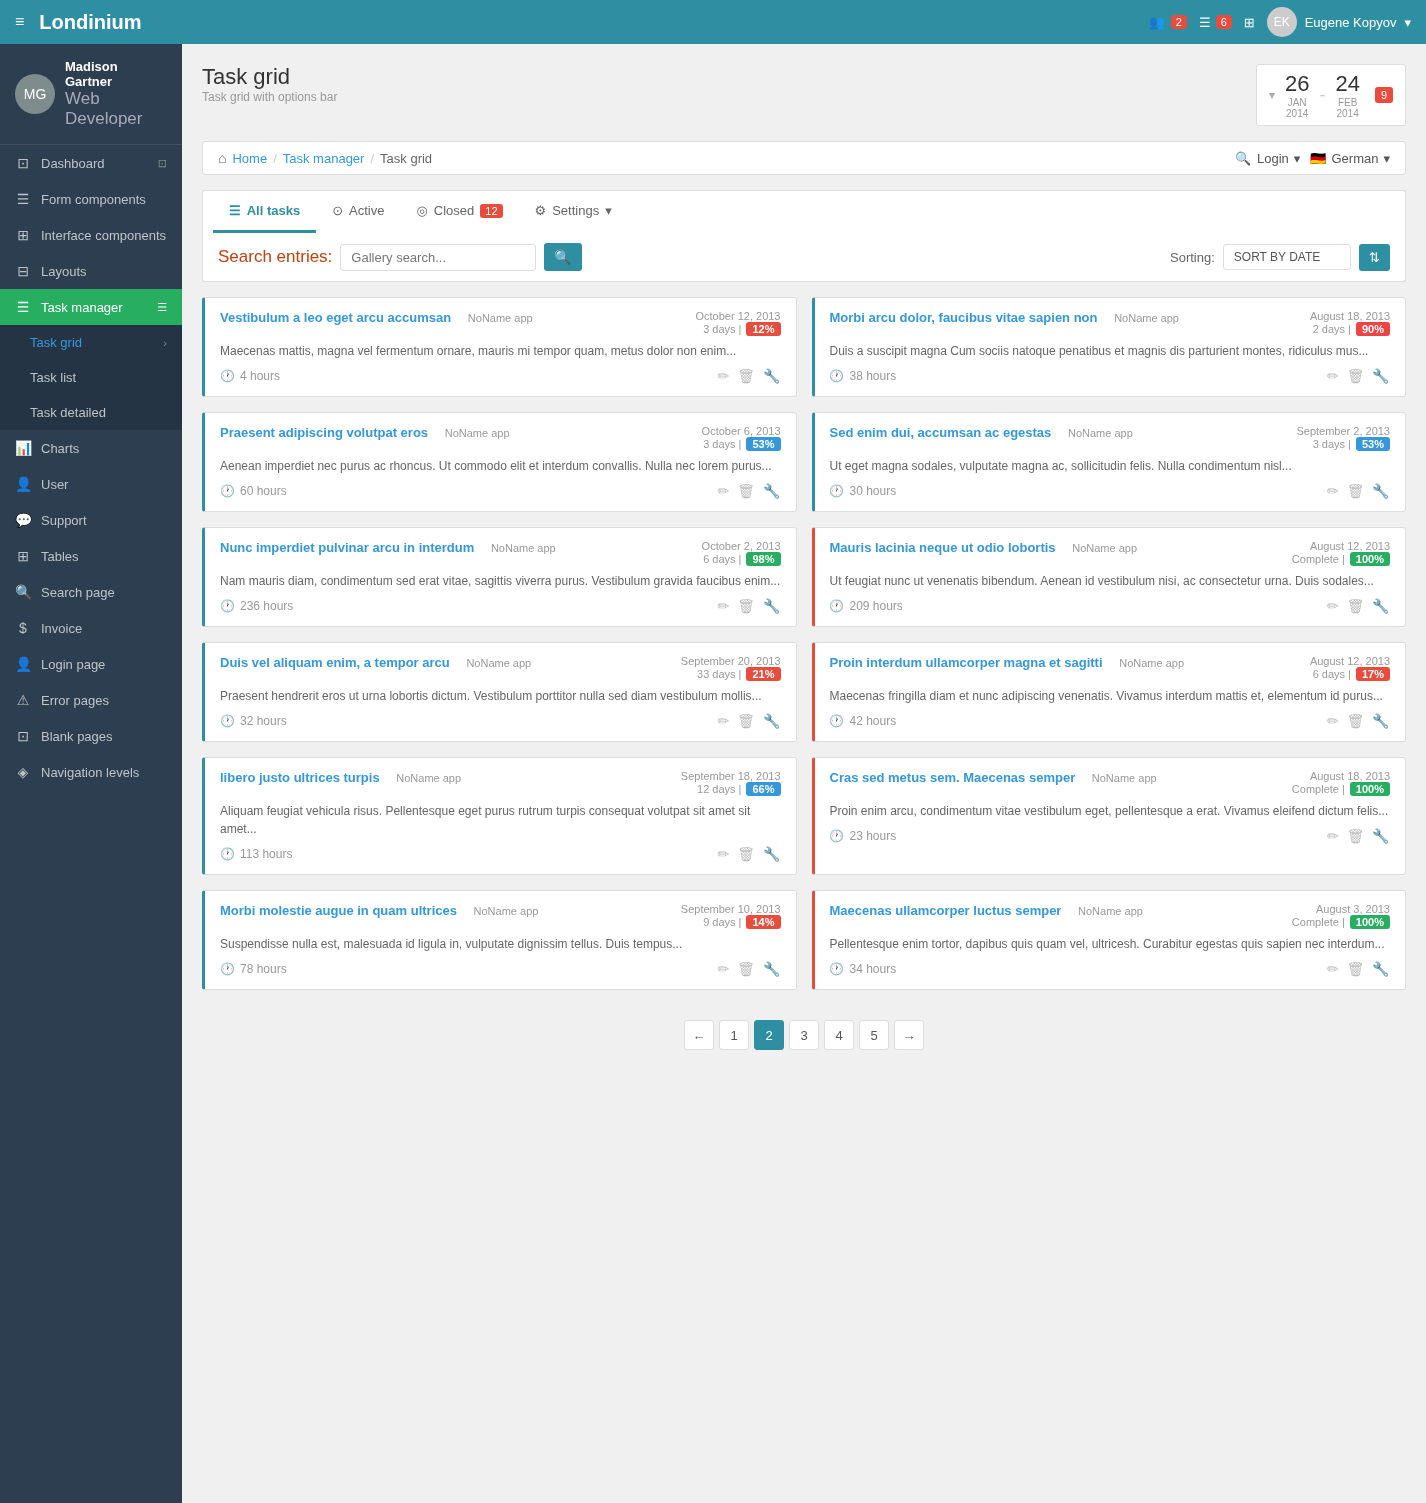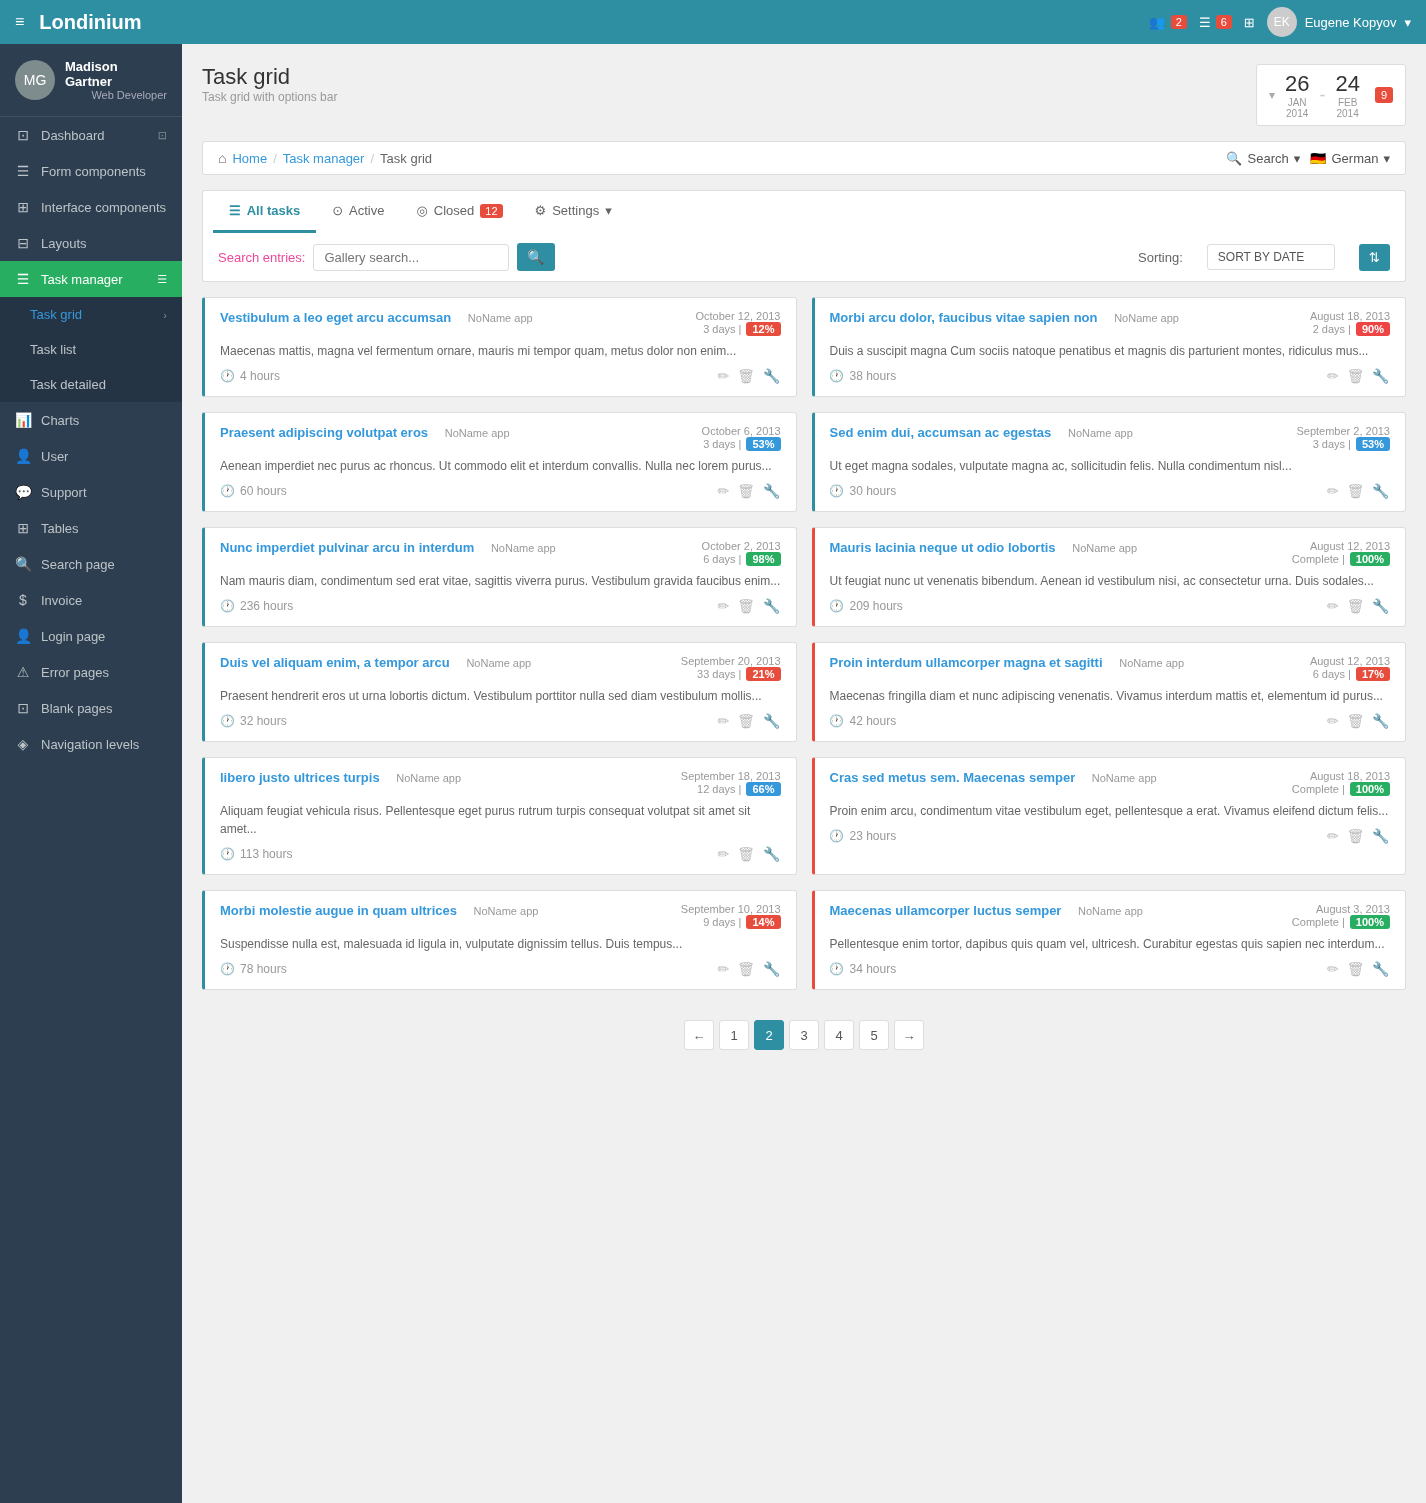--- a/index.html
+++ b/index.html
@@ -36,21 +36,21 @@
     }
     .sidebar-user {
       padding: 15px;
       border-bottom: 1px solid rgba(255,255,255,0.1);
       display: flex;
       align-items: center;
       gap: 10px;
     }
     .sidebar-user .avatar { width: 40px; height: 40px; border-radius: 50%; background: #7f8c8d; display: flex; align-items: center; justify-content: center; color: #fff; font-size: 14px; flex-shrink: 0; }
     .sidebar-user .user-name { color: #fff; font-size: 13px; font-weight: 600; }
-    .sidebar-user .user-role { color: #aab; font-size: 11px; text-align: right; }
+    .sidebar-user .user-role { color: #aab; font-size: 17px; }
     .sidebar-item {
       display: flex;
       align-items: center;
       padding: 10px 15px;
       color: #bdc3c7;
       cursor: pointer;
       transition: background 0.2s;
       justify-content: space-between;
     }
     .sidebar-item.active { background: #27ae60; color: #fff; }
@@ -153,39 +153,39 @@
       border: 1px solid #ddd;
       padding: 10px 15px;
       display: flex;
       align-items: center;
       justify-content: space-between;
       border-top: none;
       margin-bottom: 15px;
       border-radius: 0 0 3px 3px;
     }
     .search-bar-left { display: flex; align-items: center; gap: 8px; }
-    .search-bar-label { font-size: 13px; color: #ec4899; }
+    .search-bar-label { font-size: 17px; color: #c2410c; }
     .search-input {
       border: 1px solid #ddd;
       border-radius: 3px;
       padding: 5px 10px;
       font-size: 13px;
       width: 196px;
       color: #999;
     }
     .search-btn {
       background: #2e8fa3;
       border: none;
       color: #fff;
       padding: 6px 10px;
       border-radius: 3px;
       cursor: pointer;
       font-size: 14px;
     }
-    .search-bar-right { display: flex; align-items: center; gap: 24px; }
+    .search-bar-right { display: flex; align-items: center; gap: 8px; }
     .sort-label { font-size: 13px; color: #666; }
     .sort-select {
       border: 1px solid #ddd;
       border-radius: 3px;
       padding: 5px 14px 5px 10px;
       font-size: 12px;
       color: #555;
       background: #fff;
       appearance: none;
       cursor: pointer;
@@ -434,21 +434,21 @@
       <span class="bc-home">⌂</span>
       <span class="bc-link">Home</span>
       <span class="bc-sep">/</span>
       <span class="bc-link">Task manager</span>
       <span class="bc-sep">/</span>
       <span>Task grid</span>
     </div>
     <div class="breadcrumb-right">
       <button class="btn-search">
         <span>🔍</span>
-        <span>Search</span>
+        <span>Login</span>
         <span>▾</span>
       </button>
       <button class="btn-lang">
         <span>🇩🇪</span>
         <span>German</span>
         <span>▾</span>
       </button>
     </div>
   </div>
 

